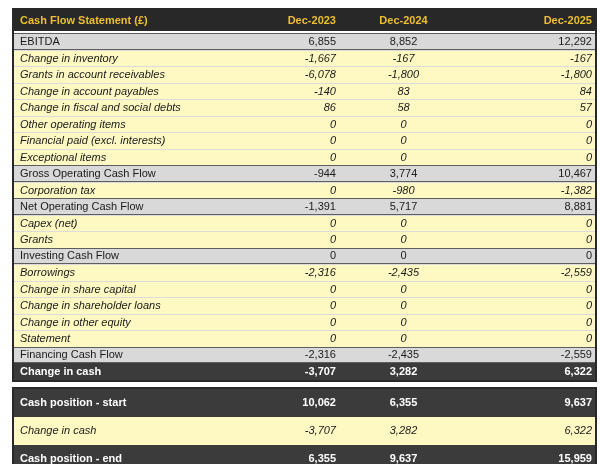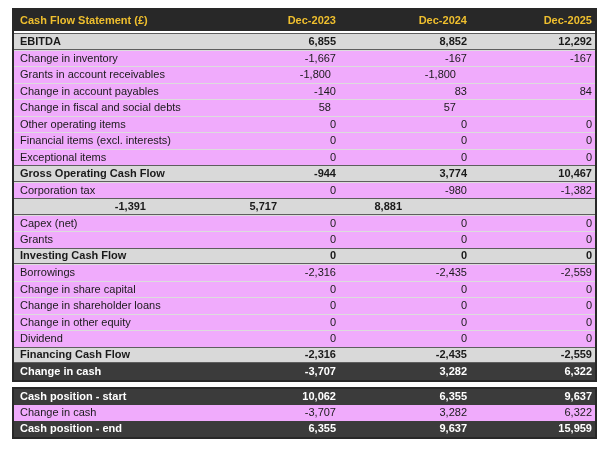--- a/index.html
+++ b/index.html
@@ -32,40 +32,40 @@
     display:flex; align-items:center;
     height:16.5px; font-size:11px; line-height:1;
   }
   .row.header {
     height:23px;
     background:var(--header_bg);
     color:var(--header_text);
     font-weight:bold;
     border-bottom:2px solid #ffffff;
   }
-  .row.normal { background:#f0abfc; border-top:1px solid var(--hairline); }
+  .row.normal { background:#fef9c3; border-top:1px solid var(--hairline);font-style:italic; }
   .row.normal:first-child { border-top:none; }
   .row.subtotal {
     background:var(--subtotal_bg);
-    font-weight:bold;
+    font-weight:normal;
     border-top:1px solid var(--subtotal_border);
     border-bottom:1px solid var(--subtotal_border);
   }
   .row.dark {
     background:var(--dark_row_bg);
     color:#ffffff;
     font-weight:bold;
   }
-  #bottom-rows .row { height:16px; }
+  #bottom-rows .row { height:28px; }
   #bottom-rows .row.normal { border-top:none; }
   .cell { white-space:nowrap; overflow:hidden; }
   .cell.label { width:190px; padding-left:6px; text-align:left; }
   .cell.num { text-align:right; }
   .cell.c0 { width:136px; padding-right:4px; }
-  .cell.c1 { width:131px; padding-right:4px; }
+  .cell.c1 { width:131px; padding-right:4px;text-align:center; }
   .cell.c2 { width:124px; padding-right:3px; }
 </style>
 </head>
 <body>
 
 <div class="table-wrap">
   <div class="table-box">
     <div class="row header">
       <div class="cell label">Cash Flow Statement (£)</div>
       <div class="cell num c0">Dec-2023</div>
@@ -80,42 +80,44 @@
           <div class="cell num c2">12,292</div>
         </div>
         <div class="row normal">
           <div class="cell label">Change in inventory</div>
           <div class="cell num c0">-1,667</div>
           <div class="cell num c1">-167</div>
           <div class="cell num c2">-167</div>
         </div>
         <div class="row normal">
           <div class="cell label">Grants in account receivables</div>
+          <div class="cell num c0">-6,078</div>
           <div class="cell num c1">-1,800</div>
           <div class="cell num c2">-1,800</div>
         </div>
         <div class="row normal">
           <div class="cell label">Change in account payables</div>
           <div class="cell num c0">-140</div>
           <div class="cell num c1">83</div>
           <div class="cell num c2">84</div>
         </div>
         <div class="row normal">
           <div class="cell label">Change in fiscal and social debts</div>
+          <div class="cell num c0">86</div>
           <div class="cell num c1">58</div>
           <div class="cell num c2">57</div>
         </div>
         <div class="row normal">
           <div class="cell label">Other operating items</div>
           <div class="cell num c0">0</div>
           <div class="cell num c1">0</div>
           <div class="cell num c2">0</div>
         </div>
         <div class="row normal">
-          <div class="cell label">Financial items (excl. interests)</div>
+          <div class="cell label">Financial paid (excl. interests)</div>
           <div class="cell num c0">0</div>
           <div class="cell num c1">0</div>
           <div class="cell num c2">0</div>
         </div>
         <div class="row normal">
           <div class="cell label">Exceptional items</div>
           <div class="cell num c0">0</div>
           <div class="cell num c1">0</div>
           <div class="cell num c2">0</div>
         </div>
@@ -125,20 +127,21 @@
           <div class="cell num c1">3,774</div>
           <div class="cell num c2">10,467</div>
         </div>
         <div class="row normal">
           <div class="cell label">Corporation tax</div>
           <div class="cell num c0">0</div>
           <div class="cell num c1">-980</div>
           <div class="cell num c2">-1,382</div>
         </div>
         <div class="row subtotal">
+          <div class="cell label">Net Operating Cash Flow</div>
           <div class="cell num c0">-1,391</div>
           <div class="cell num c1">5,717</div>
           <div class="cell num c2">8,881</div>
         </div>
         <div class="row normal">
           <div class="cell label">Capex (net)</div>
           <div class="cell num c0">0</div>
           <div class="cell num c1">0</div>
           <div class="cell num c2">0</div>
         </div>
@@ -172,21 +175,21 @@
           <div class="cell num c1">0</div>
           <div class="cell num c2">0</div>
         </div>
         <div class="row normal">
           <div class="cell label">Change in other equity</div>
           <div class="cell num c0">0</div>
           <div class="cell num c1">0</div>
           <div class="cell num c2">0</div>
         </div>
         <div class="row normal">
-          <div class="cell label">Dividend</div>
+          <div class="cell label">Statement</div>
           <div class="cell num c0">0</div>
           <div class="cell num c1">0</div>
           <div class="cell num c2">0</div>
         </div>
         <div class="row subtotal">
           <div class="cell label">Financing Cash Flow</div>
           <div class="cell num c0">-2,316</div>
           <div class="cell num c1">-2,435</div>
           <div class="cell num c2">-2,559</div>
         </div>

